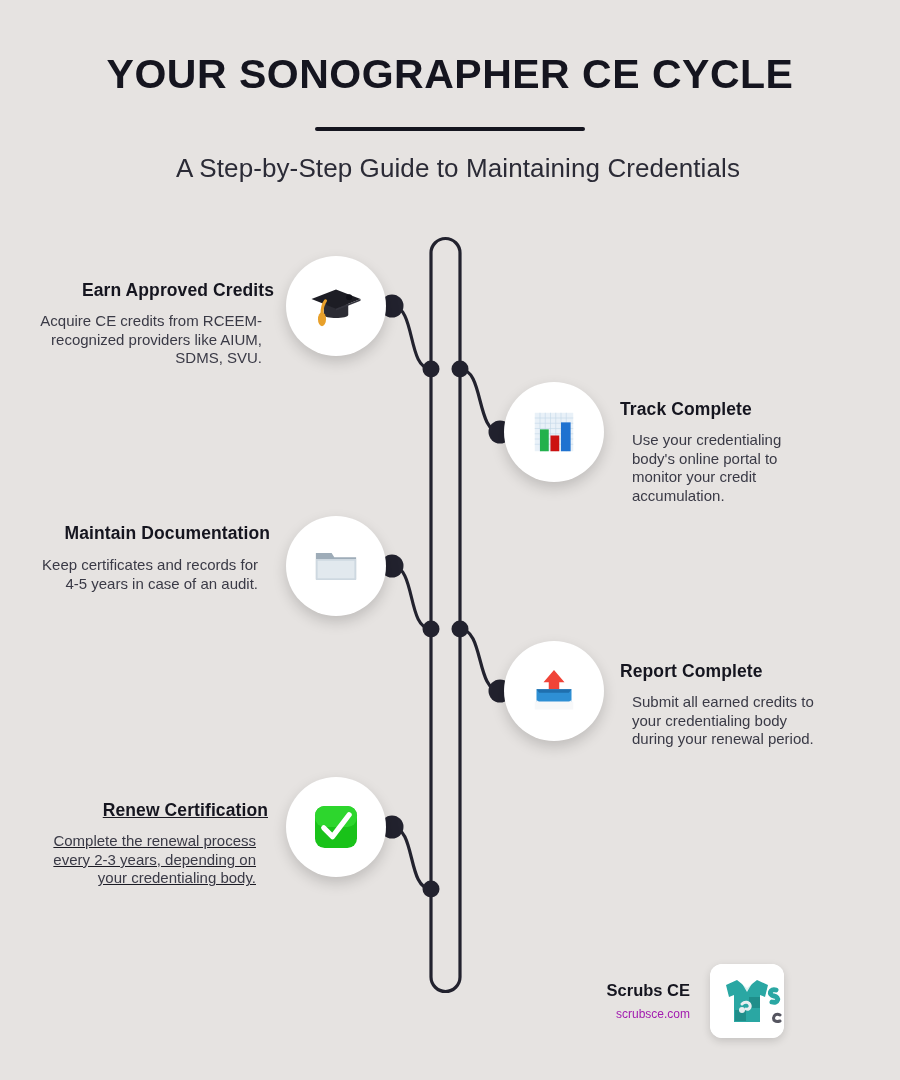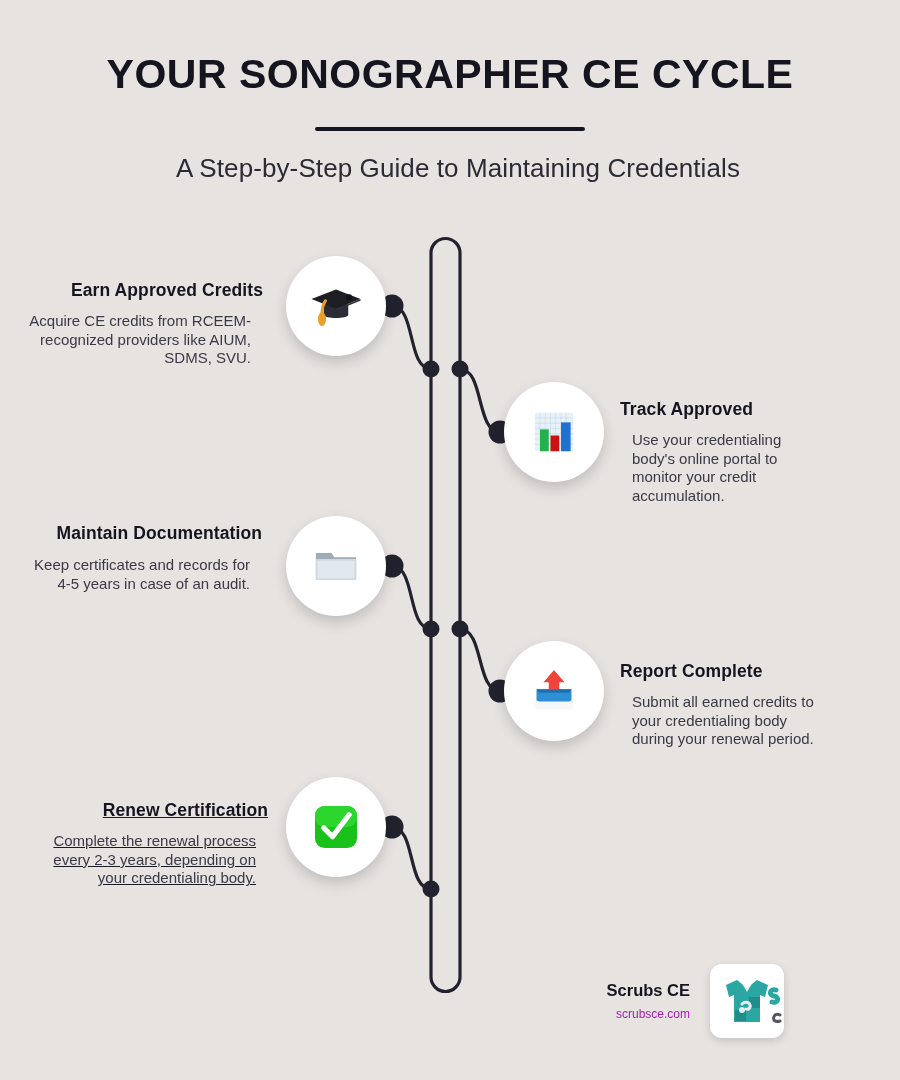--- a/index.html
+++ b/index.html
@@ -104,50 +104,50 @@
   <div class="node" style="left:286px;top:256px;">
     <svg class="glyph" viewBox="0 0 64 64">
       <path d="M18 30 L18 42 C18 47 46 47 46 42 L46 30 Z" fill="#2c2c34"></path>
       <path d="M4 24 L32 13 L60 24 L32 35 Z" fill="#1d1d24"></path>
       <path d="M32 35 L60 24 L60 26 L32 37 Z" fill="#34343d"></path>
       <circle cx="47" cy="22" r="3.4" fill="#111118"></circle>
       <path d="M20 26 C 17 30 16 36 16 41" stroke="#e8a02a" stroke-width="3.4" fill="none" stroke-linecap="round"></path>
       <ellipse cx="16" cy="47" rx="4.6" ry="8" fill="#e8a02a"></ellipse>
     </svg>
   </div>
-  <div class="steptext right-align" style="left:9px;top:280px;width:254px;">
+  <div class="steptext right-align" style="left:20px;top:280px;width:254px;">
     <p class="step-title">Earn Approved Credits</p>
     <p class="step-desc">Acquire CE credits from RCEEM-recognized providers like AIUM, SDMS, SVU.</p>
   </div>
 
   <div class="node" style="left:504px;top:382px;">
     <svg class="glyph" viewBox="0 0 64 64">
       <rect x="10" y="10" width="44" height="44" fill="#e9f1f8"></rect>
       <g stroke="#c3d7e8" stroke-width="0.7">
         <path d="M16 10 L16 54 M22 10 L22 54 M28 10 L28 54 M34 10 L34 54 M40 10 L40 54 M46 10 L46 54"></path>
         <path d="M10 16 L54 16 M10 22 L54 22 M10 28 L54 28 M10 34 L54 34 M10 40 L54 40 M10 46 L54 46"></path>
       </g>
       <rect x="16" y="29" width="10" height="25" fill="#22b14c"></rect>
       <rect x="28" y="36" width="10" height="18" fill="#cc1111"></rect>
       <rect x="40" y="21" width="11" height="33" fill="#1f72d0"></rect>
     </svg>
   </div>
   <div class="steptext left-align" style="left:620px;top:399px;width:220px;">
-    <p class="step-title">Track Approved</p>
+    <p class="step-title">Track Complete</p>
     <p class="step-desc">Use your credentialing body's online portal to monitor your credit accumulation.</p>
   </div>
 
   <div class="node" style="left:286px;top:516px;">
     <svg class="glyph" viewBox="0 0 64 64">
       <path d="M9 17 L27 17 L30 22 L55 22 L55 47 L9 47 Z" fill="#9eacb8"></path>
       <path d="M9 24 L55 24 L55 48 L9 48 Z" fill="#ced8e0"></path>
       <path d="M11 26 L53 26 L53 46 L11 46 Z" fill="#e2e9ee"></path>
     </svg>
   </div>
-  <div class="steptext right-align" style="left:8px;top:524px;width:254px;">
+  <div class="steptext right-align" style="left:16px;top:524px;width:254px;">
     <p class="step-title two-line">Maintain Documentation</p>
     <p class="step-desc">Keep certificates and records for 4-5 years in case of an audit.</p>
   </div>
 
   <div class="node" style="left:504px;top:641px;">
     <svg class="glyph" viewBox="0 0 64 64">
       <path d="M32 8 L44 22 L38 22 L38 30 L26 30 L26 22 L20 22 Z" fill="#f04438"></path>
       <path d="M12 30 L52 30 L52 50 L12 50 Z" fill="#2e8fd4"></path>
       <path d="M12 30 L52 30 L49 34 L15 34 Z" fill="#1f6fae"></path>
       <path d="M12 42 C 20 52 44 52 52 42 L52 52 L12 52 Z" fill="#f2f4f6"></path>

